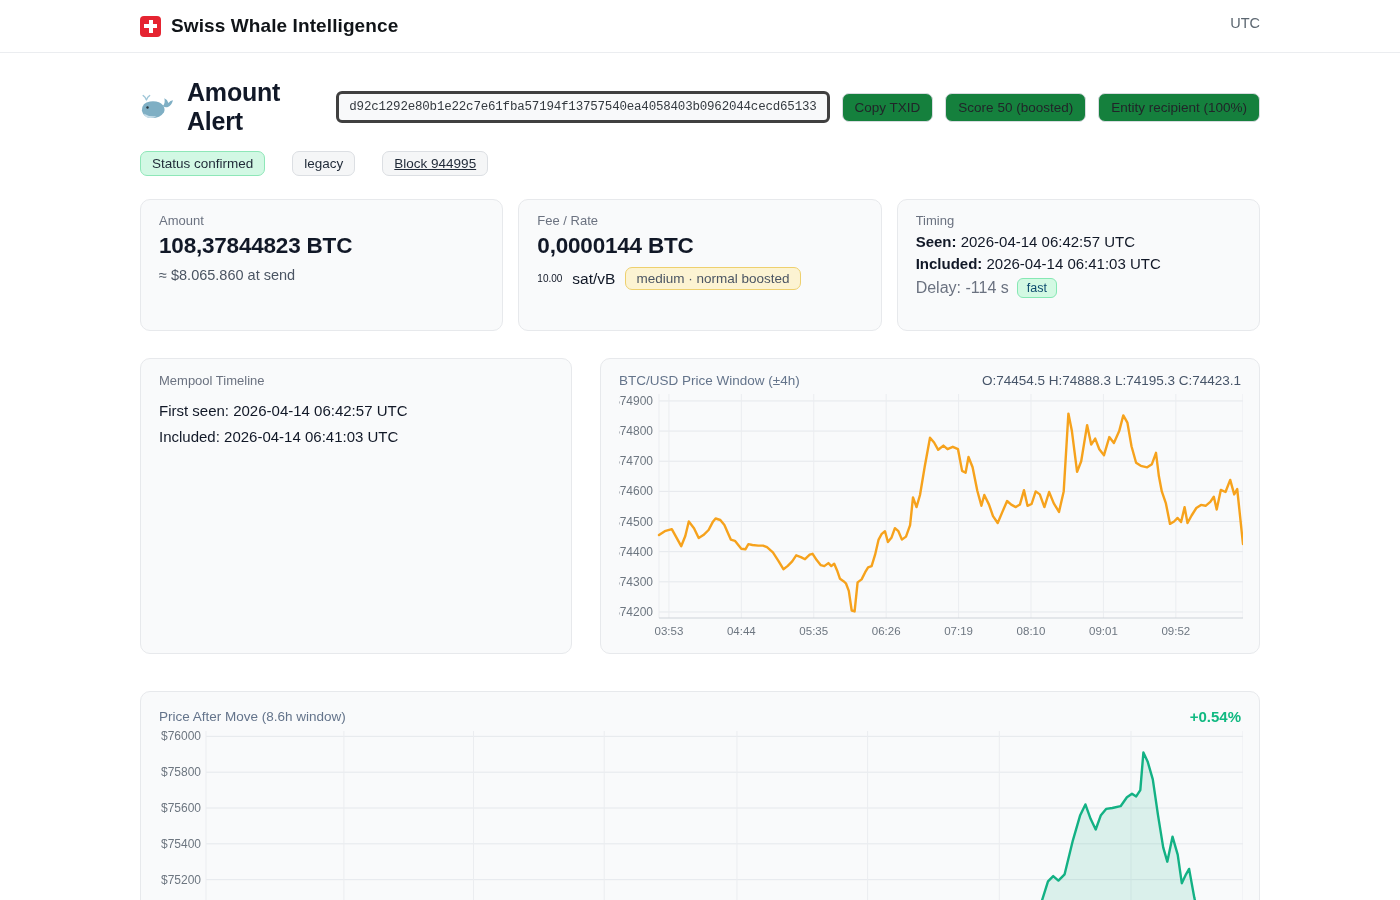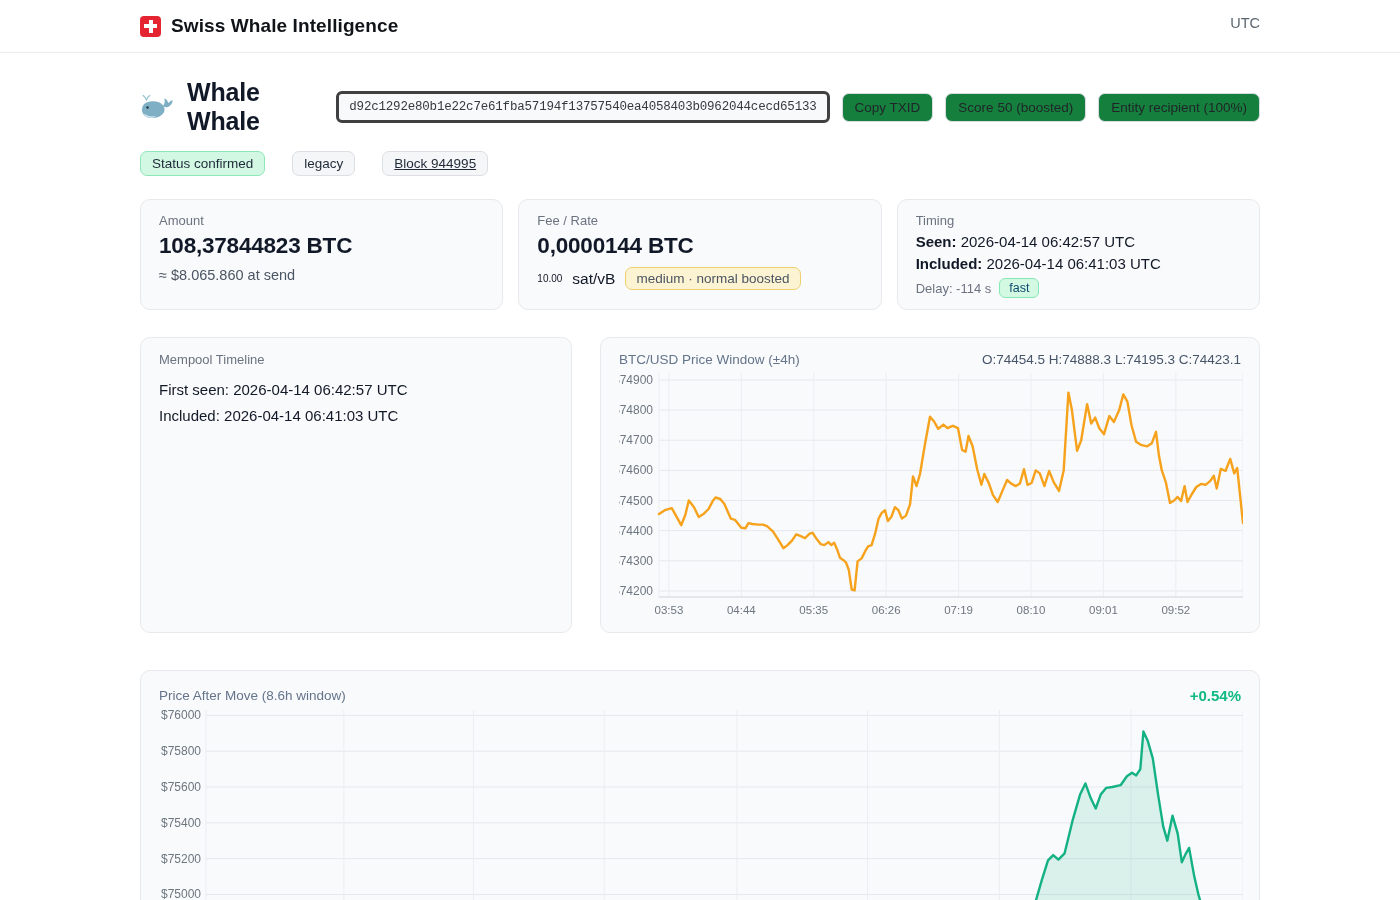--- a/index.html
+++ b/index.html
@@ -24,32 +24,32 @@
     border-radius:7px;padding:6px 12px;cursor:pointer;white-space:nowrap;}
   
   .badge-row{display:flex;align-items:center;gap:27px;margin-top:15px;}
   .badge{font-size:13.5px;border-radius:7px;padding:4px 11px;color:#1f2937;}
   .badge.green{background:#d2f8e4;border:1px solid #8ee7b8;}
   .badge.gray{background:#f5f6f7;border:1px solid #dcdfe3;}
   .badge.underline{text-decoration:underline;cursor:pointer;}
   
   .card{background:#f9fafb;border:1px solid #e7e9ec;border-radius:10px;box-sizing:border-box;}
   .stats-row{display:grid;grid-template-columns:repeat(3,1fr);gap:15px;margin-top:23px;}
-  .stat-card{padding:13px 18px 16px;height:111px;}
+  .stat-card{padding:13px 18px 16px;height:132px;}
   .card-label{font-size:13px;color:#6b7280;}
   .stat-value{font-size:22.5px;font-weight:800;color:#111827;margin-top:5px;letter-spacing:-.2px;}
   .stat-sub{font-size:14.5px;color:#4b5563;margin-top:8px;}
   .rate-row{display:flex;align-items:center;gap:10px;margin-top:8px;}
   .rate-num{font-size:10px;color:#111827;}
   .rate-unit{font-size:15.5px;color:#111827;}
   .ybadge{font-size:13.5px;color:#4b5563;background:#fcf3d2;border:1px solid #eed06e;border-radius:7px;padding:3px 10px;}
   .t-line{font-size:15px;color:#111827;margin-top:5px;}
   .t-line b{font-weight:700;}
   .delay-row{display:flex;align-items:center;gap:8px;margin-top:6px;}
-  .delay-txt{font-size:13px;color:#6b7280;}
+  .delay-txt{font-size:16px;color:#6b7280;}
   .gbadge{font-size:12.5px;color:#0c4a6e;background:#d3f9e3;border:1px solid #86e8b4;border-radius:6px;padding:2px 9px;}
   
   .mid-row{display:grid;grid-template-columns:432px 660px;gap:28px;margin-top:27px;}
   .mid-card{height:296px;padding:14px 18px;}
   .mp-line{font-size:15px;color:#111827;margin-top:14px;}
   .mp-line + .mp-line{margin-top:9px;}
   .chart-head{display:flex;justify-content:space-between;align-items:center;}
   .chart-title{font-size:13.5px;color:#64748b;}
   .ohlc{font-size:13.5px;color:#475569;}
   .pct{font-size:15px;font-weight:700;color:#10b981;}
@@ -77,21 +77,21 @@
     <span class="whale-ic">
       <svg width="33" height="28" viewBox="0 0 36 30">
         <path d="M7 7 Q5.5 3.5 3.5 2.5" stroke="#9fc6d8" stroke-width="1.6" fill="none" stroke-linecap="round"></path>
         <path d="M7 7 Q8.5 3.5 10.5 2.5" stroke="#9fc6d8" stroke-width="1.6" fill="none" stroke-linecap="round"></path>
         <path d="M2 19 Q2 10 11 9 Q21 8 25 13 Q28 17 26 21 Q22 27 13 27 Q4 27 2 19 Z" fill="#7fafc4"></path>
         <path d="M25 14 Q28 10 26.5 5.5 Q30 7 31 10.5 Q33 7.5 36 7.5 Q34.5 13 30.5 15 Q27.5 16 25 14 Z" fill="#7fafc4"></path>
         <path d="M4 22 Q10 26 18 25 Q12 28.5 6.5 26 Z" fill="#c9dfea"></path>
         <circle cx="8.2" cy="15.5" r="1.3" fill="#27343c"></circle>
       </svg>
     </span>
-    <h1>Whale Whale</h1>
+    <h1>Amount Alert</h1>
     <code class="txid">d92c1292e80b1e22c7e61fba57194f13757540ea4058403b0962044cecd65133</code>
     <button class="btn">Copy TXID</button>
     <button class="btn">Score 50 (boosted)</button>
     <button class="btn">Entity recipient (100%)</button>
   </div>
 
   <div class="badge-row">
     <span class="badge green">Status confirmed</span>
     <span class="badge gray">legacy</span>
     <span class="badge gray underline">Block 944995</span>

